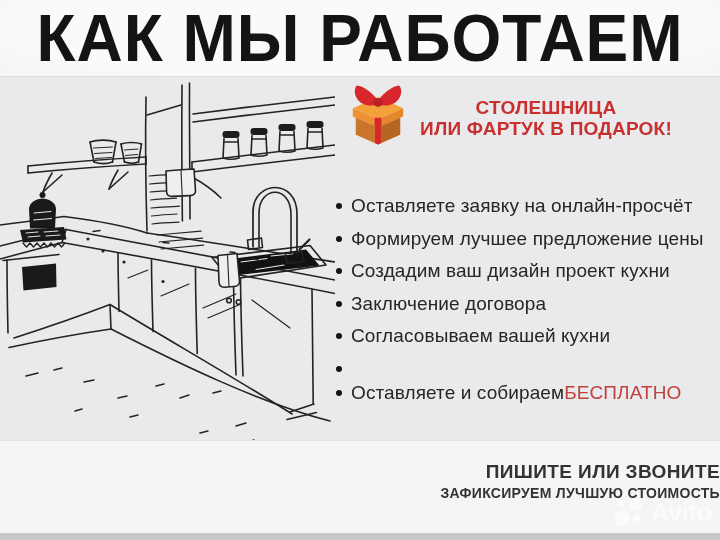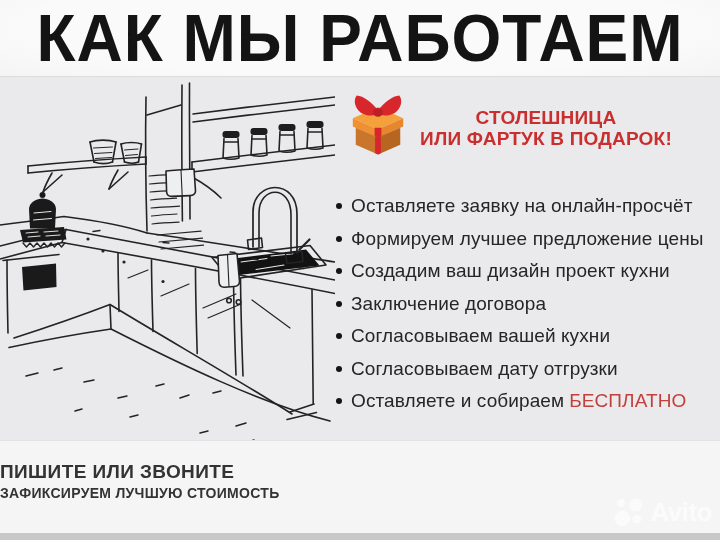--- a/index.html
+++ b/index.html
@@ -18,21 +18,21 @@
   }
   .hdr h1{
     margin:0;line-height:1;font-size:64px;font-weight:700;
     letter-spacing:1px;color:var(--header-text,#141414);
     transform:scaleY(1.04);white-space:nowrap;
   }
   
   .content{position:absolute;top:76px;left:0;right:0;bottom:92px;}
   .sketch{position:absolute;left:0;top:5px;}
   .promo{
-    position:absolute;left:348px;top:16px;width:336px;
+    position:absolute;left:348px;top:6px;width:336px;
     display:flex;align-items:center;
   }
   .gift{width:60px;height:64px;flex:0 0 auto;}
   .promo-text{
     flex:1;text-align:center;margin-top:8px;
     color:var(--accent-red,#c92f2f);
     font-weight:700;font-size:19px;line-height:21px;letter-spacing:.2px;
   }
   .steps{
     position:absolute;left:336px;top:119px;margin:0;padding:0;list-style:none;width:380px;
@@ -40,27 +40,27 @@
   .steps li{
     display:flex;align-items:flex-start;
     margin-bottom:10px;
     font-size:19px;line-height:22.5px;color:var(--text-dark,#262626);
     letter-spacing:.1px;white-space:nowrap;
   }
   .steps .dot{
     width:6px;height:6px;border-radius:50%;background:#141414;
     margin:8px 9px 0 0;flex:0 0 auto;
   }
-  .steps .hl{color:var(--highlight-red,#c2403c);margin-left:5px;}
+  .steps .hl{color:var(--highlight-red,#c2403c);}
   
   .ftr{
     position:absolute;left:0;right:0;bottom:0;height:92px;
     background:var(--footer-bg,#f5f5f6);
     border-top:1px solid #e2e2e4;
-    text-align:left;color:#333;
+    text-align:right;color:#333;
   }
   .ftr .l1{margin-top:20px;font-size:19px;font-weight:700;line-height:21px;letter-spacing:.4px;}
   .ftr .l2{font-size:14px;font-weight:700;line-height:22px;letter-spacing:.3px;}
   .watermark{
     position:absolute;right:8px;bottom:4px;
     display:flex;align-items:center;gap:5px;
     opacity:.62;color:#ffffff;
   }
   .watermark .wm-text{
     font-size:26px;font-weight:700;letter-spacing:-.5px;line-height:34px;
@@ -293,21 +293,20 @@
         <li>
           <span class="dot"></span>
           <span>Заключение договора</span>
         </li>
         <li>
           <span class="dot"></span>
           <span>Согласовываем вашей кухни</span>
         </li>
         <li>
           <span class="dot"></span>
-          <span>Согласовываем дату отгрузки</span>
         </li>
         <li>
           <span class="dot"></span>
           <span>Оставляете и собираем</span>
           <span class="hl">БЕСПЛАТНО</span>
         </li>
       </ul>
   </main>
 
   <footer class="ftr">

